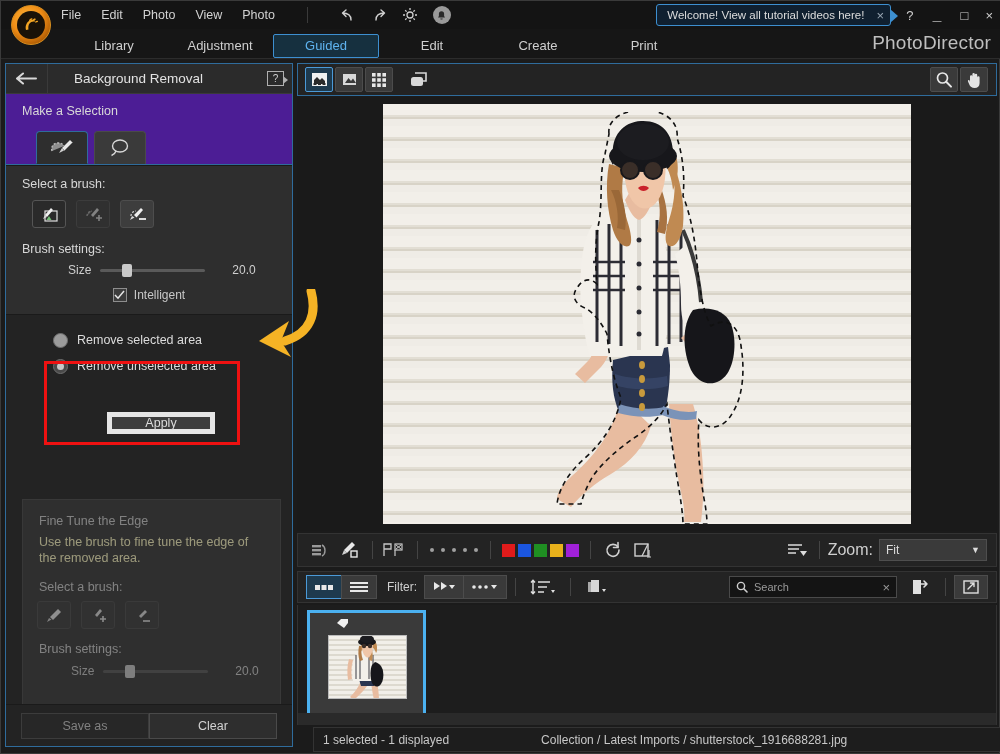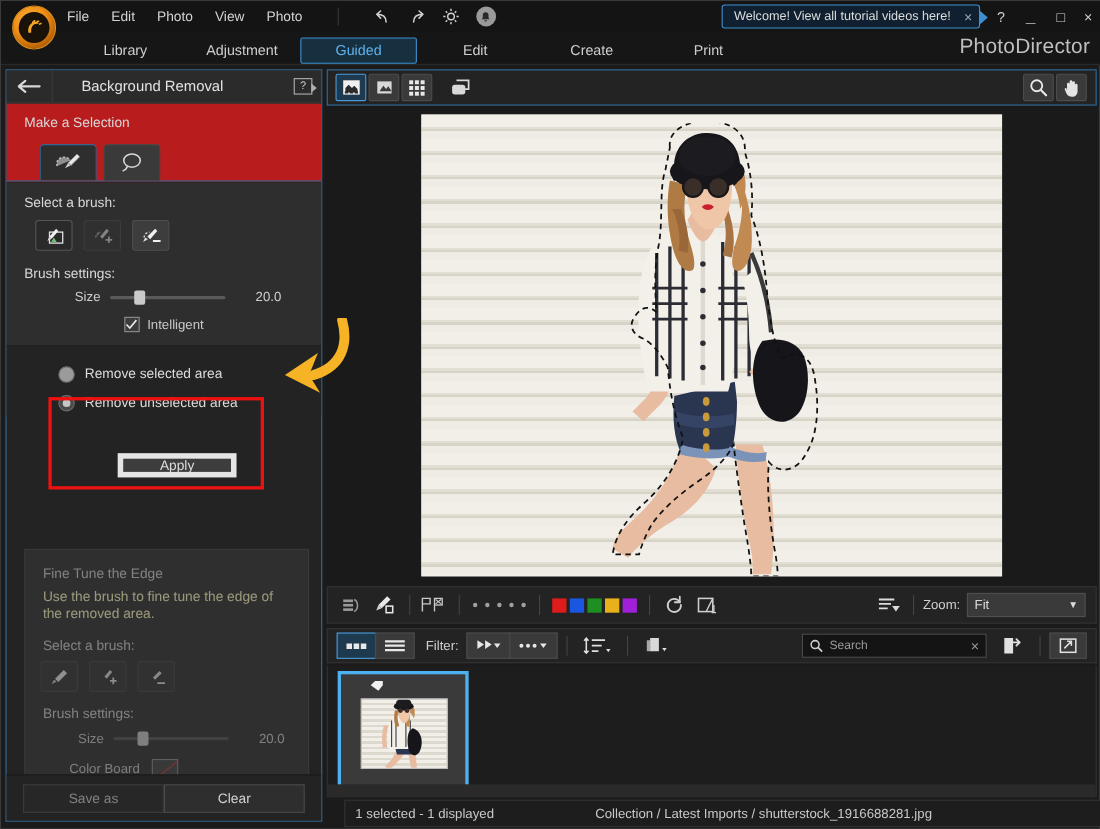--- a/index.html
+++ b/index.html
@@ -46,21 +46,21 @@
 
   
   .leftpanel { position:absolute; left:4px; top:62px; width:288px; height:684px; background:#232323; border:1px solid #2f6c9c; }
   .panelhead { height:30px; background:#2b2b2b; border-bottom:1px solid #3a3a3a; display:flex; align-items:center; position:relative;gap:14px; }
   .backbtn { width:42px; height:29px; display:flex; align-items:center; justify-content:center; border-right:1px solid #3a3a3a; cursor:pointer; }
   .panelhead .title { margin-left:12px; color:#e2e2e2; font-size:13.5px; }
   .helpicon { position:absolute; right:8px; top:7px; width:17px; height:15px; border:1px solid #b0b0b0; display:flex; align-items:center; justify-content:center;
               color:#cfcfcf; font-size:10px; cursor:pointer;}
   .helpicon:after { content:""; position:absolute; right:-5px; top:4px; width:0;height:0; border-top:4px solid transparent; border-bottom:4px solid transparent; border-left:5px solid #b0b0b0;}
 
-  .sec-a { background:#b91c1c; padding:10px 0 0 0; border-bottom:1px solid #1a1a1a;}
+  .sec-a { background:#4c1d95; padding:10px 0 0 0; border-bottom:1px solid #1a1a1a;}
   .lbl { color:#d8d8d8; font-size:12.5px; padding:0 0 0 16px; }
   .lbl.sub { margin-top:9px; }
 
   .tooltabs { margin-top:12px; padding-left:30px; height:35px; display:flex; align-items:flex-end; border-bottom:1px solid #2f6c9c; position:relative;}
   .tooltab { width:52px; height:33px; display:flex; align-items:center; justify-content:center; border-radius:4px 4px 0 0;
              background:#3a3a3a; border:1px solid #4a4a4a; border-bottom:none; cursor:pointer; }
   .tooltab.active { background:#2e2e2e; border:1px solid #2f6c9c; border-bottom:1px solid #2e2e2e; position:relative; z-index:2; }
   .tooltab + .tooltab { margin-left:6px; }
 
   .sec-b { background:#2e2e2e; padding:11px 0 12px 0; border-bottom:1px solid #1a1a1a;}
@@ -121,21 +121,21 @@
      background:repeating-linear-gradient(180deg, #f2efe9 0px, #f2efe9 11px, #e2ded4 11px, #e2ded4 13px, #d8d3c7 13px, #d8d3c7 15px, #efece6 15px, #efece6 22px); }
   .subject { position:absolute; left:118px; top:8px; width:300px; height:412px; }
   .ants { position:absolute; left:118px; top:8px; width:300px; height:412px; pointer-events:none; }
 
   .lowtoolbar { position:absolute; left:296px; top:532px; width:700px; height:34px; background:#232323; border:1px solid #333; display:flex; align-items:center;}
   .lt-sep { width:1px; height:18px; background:#444; margin:0 8px;}
   .dots { display:flex; gap:7px; align-items:center; padding:0 4px;}
   .dot { width:4px; height:4px; border-radius:50%; background:#a0a0a0; }
   .swatches { display:flex; gap:3px; padding:0 3px;}
   .sw2 { width:13px; height:13px; }
-  .zoomlbl { color:#cfcfcf; font-size:12px; margin-right:6px;}
+  .zoomlbl { color:#cfcfcf; font-size:16px; margin-right:6px;}
   .zoomsel { width:108px; height:22px; background:#3a3a3a; border:1px solid #4e4e4e; display:flex; align-items:center; padding:0 6px; color:#dcdcdc; font-size:12px; cursor:pointer;}
   .zoomsel .car { margin-left:auto; font-size:9px; }
 
   .filterbar { position:absolute; left:296px; top:570px; width:700px; height:32px; background:#232323; border:1px solid #333; display:flex; align-items:center;}
   .fbtn { height:24px; min-width:34px; padding:0 6px; background:#3a3a3a; border:1px solid #4c4c4c; display:flex; align-items:center; justify-content:center; cursor:pointer;}
   .fbtn.active { background:#1e3a4e; border-color:#4b9ad8; }
   .flabel { color:#cfcfcf; font-size:12px; margin:0 7px 0 10px;}
   .searchbox { width:168px; height:22px; background:#141414; border:1px solid #4a4a4a; display:flex; align-items:center; padding:0 6px; margin-left:auto; }
   .searchbox .ph { color:#9a9a9a; font-size:11px; margin-left:6px; }
   .searchbox .xc { margin-left:auto; color:#9a9a9a; font-size:13px; cursor:pointer;}
@@ -341,24 +341,20 @@
             </svg>
         </div>
       </div>
       <div class="ft-s" style="padding-top:13px">Brush settings:</div>
       <div class="ftslider">
         <span class="sl">Size</span>
         <div class="track">
             <div class="knob"></div>
           </div>
         <span class="sval">20.0</span>
-      </div>
-      <div class="cbrd">
-        <span>Color Board</span>
-        <div class="sw"></div>
       </div>
     </div>
 
     <div class="botbtns">
       <div class="pbtn dis">Save as</div>
       <div class="pbtn">Clear</div>
     </div>
   </div>
 
   <div class="arrow">

